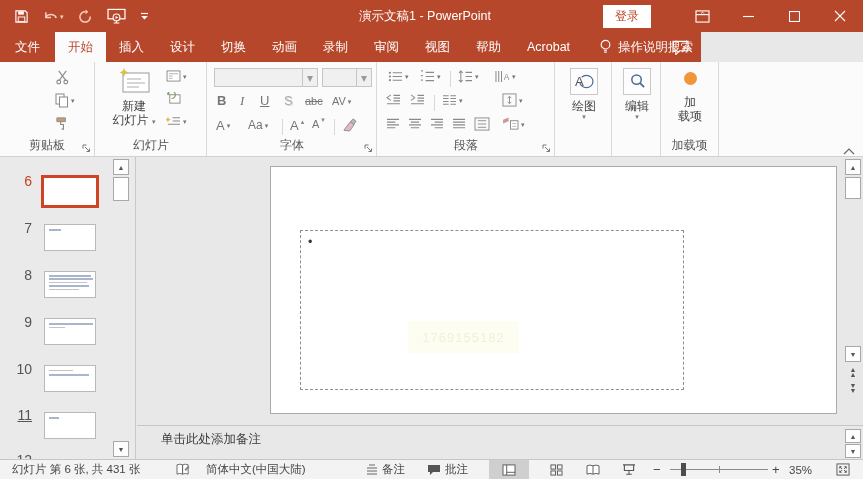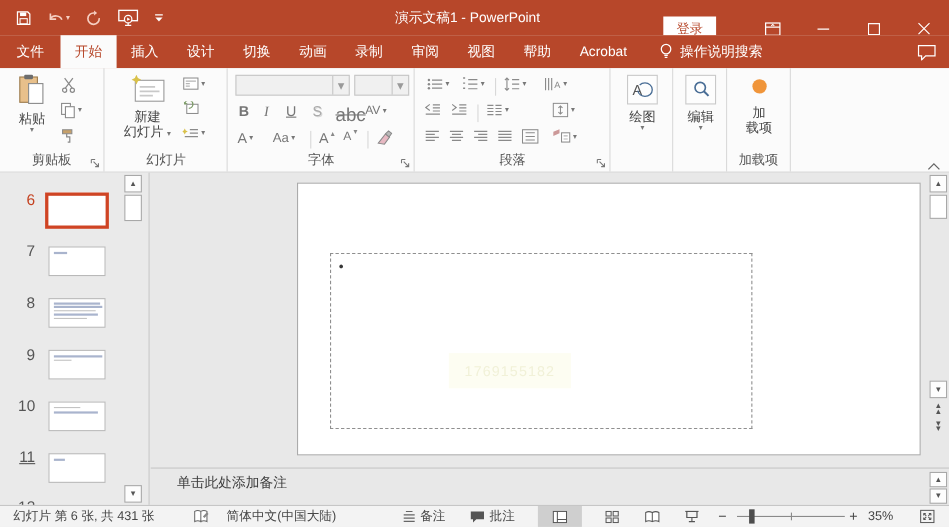--- a/index.html
+++ b/index.html
@@ -6,26 +6,26 @@
   html,body { width:863px; height:479px; overflow:hidden; }
   body { font-family:"Liberation Sans","DejaVu Sans",sans-serif; font-size:12px; color:#444; background:#e8e8e8; position:relative; }
   .abs { position:absolute; }
   svg { display:block; }
 
   
   #titlebar { position:absolute; left:0; top:0; width:863px; height:32px; background:#b7472a; display:flex; align-items:center; }
   .qat { display:flex; align-items:center; gap:14px; padding-left:14px; }
   .qat .qbtn { display:flex; align-items:center; color:#f4d5cb; }
   .title-center { position:absolute; left:0; right:13px; top:0; height:32px; display:flex; align-items:center; justify-content:center; color:#fff; font-size:12.5px; pointer-events:none; }
-  .tb-right { position:absolute; right:0; top:0; height:32px; display:flex; align-items:stretch;margin-top:10px; }
+  .tb-right { position:absolute; right:0; top:0; height:32px; display:flex; align-items:stretch; }
   .signin { align-self:center; background:#fff; color:#b7472a; font-size:12px; padding:3px 12px; margin-right:28px; cursor:pointer; }
   .winbtn { width:46px; display:flex; align-items:center; justify-content:center; color:#fff; }
 
   
-  #tabbar { position:absolute; left:0; top:32px; width:863px; height:30px; background:#b7472a; display:flex; align-items:stretch; color:#fff; font-size:12.5px; }
+  #tabbar { position:absolute; left:0; top:32px; width:701px; height:30px; background:#b7472a; display:flex; align-items:stretch; color:#fff; font-size:12.5px; }
   .tab { display:flex; align-items:center; padding:0 13px; cursor:pointer; white-space:nowrap; }
   .tab.file { padding:0 15px; }
   .tab.active { background:#fbfbfb; color:#b7472a; }
   .tellme { display:flex; align-items:center; gap:6px; margin-left:16px; }
   .feedback { position:absolute; right:12px; top:0; height:30px; display:flex; align-items:center; }
 
   
   #ribbon { position:absolute; left:0; top:62px; width:863px; height:95px; background:#fbfbfb; border-bottom:1px solid #d2d2d2; }
   .group { position:absolute; top:0; height:94px; border-right:1px solid #dadada; }
   .glabel { position:absolute; bottom:2px; left:0; right:0; text-align:center; font-size:12px; color:#555; }
@@ -164,31 +164,20 @@
   <span class="feedback">
     <svg width="17" height="15" viewBox="0 0 18 16">
         <path d="M1 1.5 h16 v10 h-9 l-4 4 v-4 h-3 z" fill="none" stroke="#fff" stroke-width="1.2"></path>
       </svg>
   </span>
 </div>
 
 <div id="ribbon">
 
   <div class="group" style="left:0; width:95px;">
-    <div class="bigbtn" style="left:10px; top:5px; width:38px;">
-      <span>
-        <svg width="26" height="30" viewBox="0 0 26 30">
-            <rect x="2" y="3" width="16" height="23" fill="#e8c08b" stroke="#9c7b4c"></rect>
-            <rect x="6" y="1" width="8" height="4" rx="1" fill="#6d6d6d"></rect>
-            <rect x="10" y="9" width="13" height="18" fill="#fff" stroke="#8a8a8a"></rect>
-          </svg>
-      </span>
-      <span class="cap">粘贴</span>
-      <span class="chev">▾</span>
-    </div>
     <span class="mini" style="left:55px; top:8px;">
       <svg width="15" height="15" viewBox="0 0 16 16">
           <path d="M4 1 L11.5 11 M12 1 L4.5 11" stroke="#8a8a8a" stroke-width="1.2" fill="none"></path>
           <circle cx="4" cy="12.8" r="2" fill="none" stroke="#8a8a8a" stroke-width="1.2"></circle>
           <circle cx="11.5" cy="12.8" r="2" fill="none" stroke="#8a8a8a" stroke-width="1.2"></circle>
         </svg>
     </span>
     <span class="mini" style="left:55px; top:31px;">
       <svg width="14" height="15" viewBox="0 0 14 15">
           <rect x="1" y="1" width="8" height="10" fill="#fff" stroke="#8a8a8a"></rect>
@@ -252,21 +241,21 @@
         <span class="dda">▾</span>
     </div>
     <div class="ddl" style="position:absolute; left:114px; top:6px; width:50px;">
       <span style="flex:1"></span>
         <span class="dda">▾</span>
     </div>
     <span class="ltr abs" style="left:9px; top:31px; font-weight:bold;">B</span>
     <span class="ltr abs" style="left:32px; top:31px; font-style:italic; font-family:'Liberation Serif','DejaVu Serif',serif;">I</span>
     <span class="ltr abs" style="left:52px; top:31px; text-decoration:underline;">U</span>
     <span class="ltr abs" style="left:76px; top:31px; color:#ababab; text-shadow:1px 1px 0 #d8d8d8;">S</span>
-    <span class="ltr abs" style="left:97px; top:33px; font-size:17px; text-decoration:line-through;">abc</span>
+    <span class="ltr abs" style="left:97px; top:33px; font-size:11px; text-decoration:line-through;">abc</span>
     <span class="mini" style="left:124px; top:33px;">
       <span class="ltr" style="font-size:11px;">AV</span>
       <span class="chev">▾</span>
     </span>
     <span class="mini" style="left:8px; top:56px;">
       <span class="ltr" style="font-size:13px;">A</span>
       <span class="chev">▾</span>
     </span>
     <span class="mini" style="left:40px; top:56px;">
       <span class="ltr" style="font-size:12px;">Aa</span>

